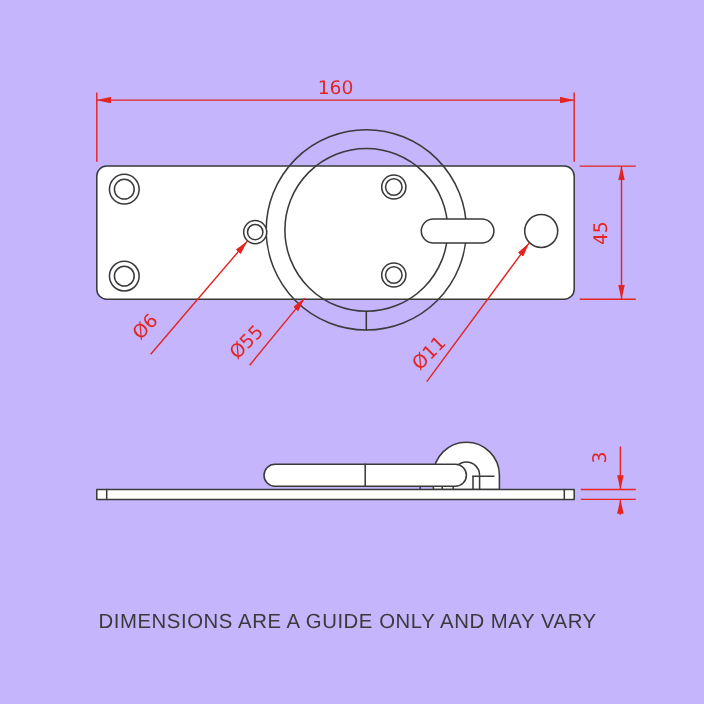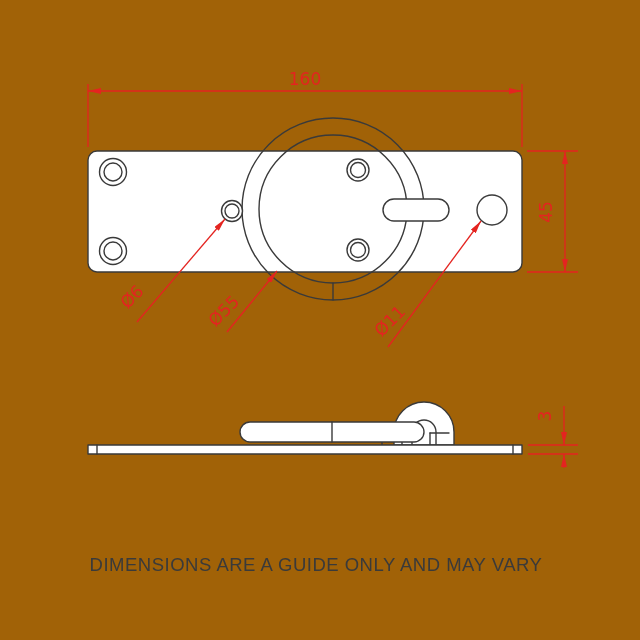--- a/index.html
+++ b/index.html
@@ -4,21 +4,21 @@
 <style>
   html, body {
     margin: 0;
     padding: 0;
     background: #ffffff;
   }
   .canvas {
     position: relative;
     width: 640px;
     height: 640px;
-    background: #a16207;
+    background: #c4b5fd;
     overflow: hidden;
     font-family: "DejaVu Sans", sans-serif;
   }
   svg { display: block; }
 
   
   .geo {
     fill: none;
     stroke: #3a3a3a;
     stroke-width: 1.4;

